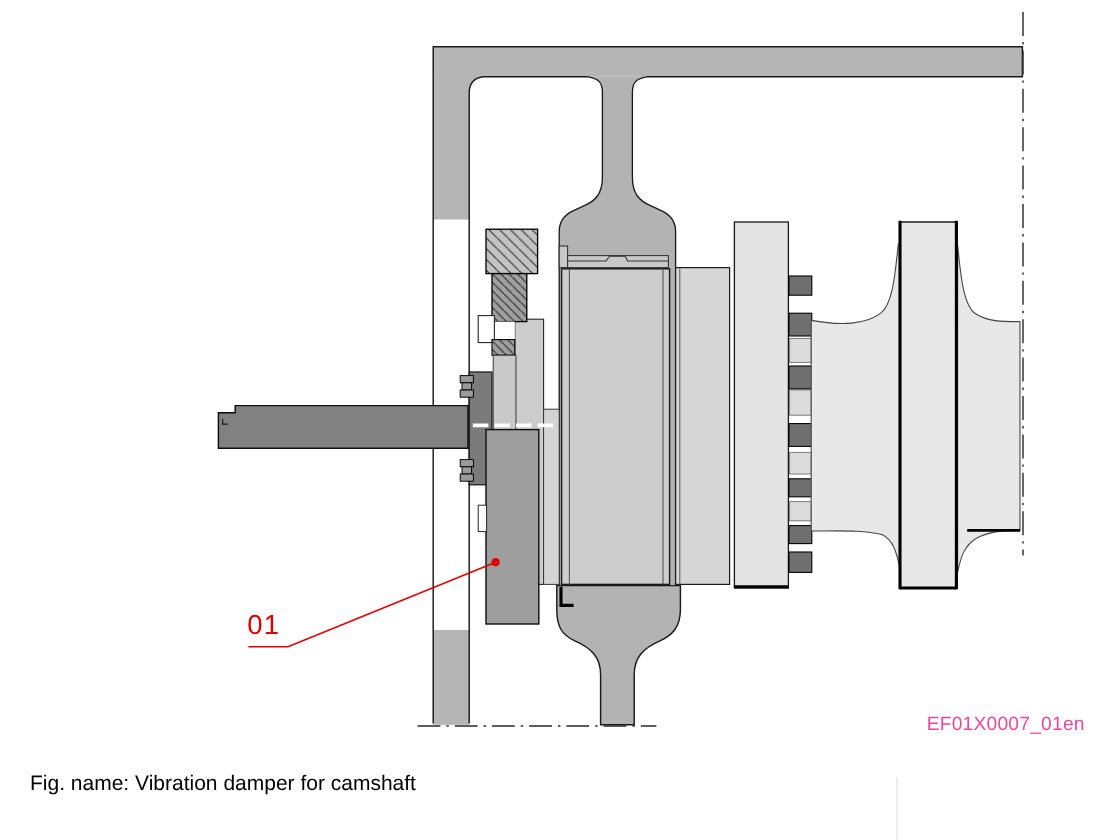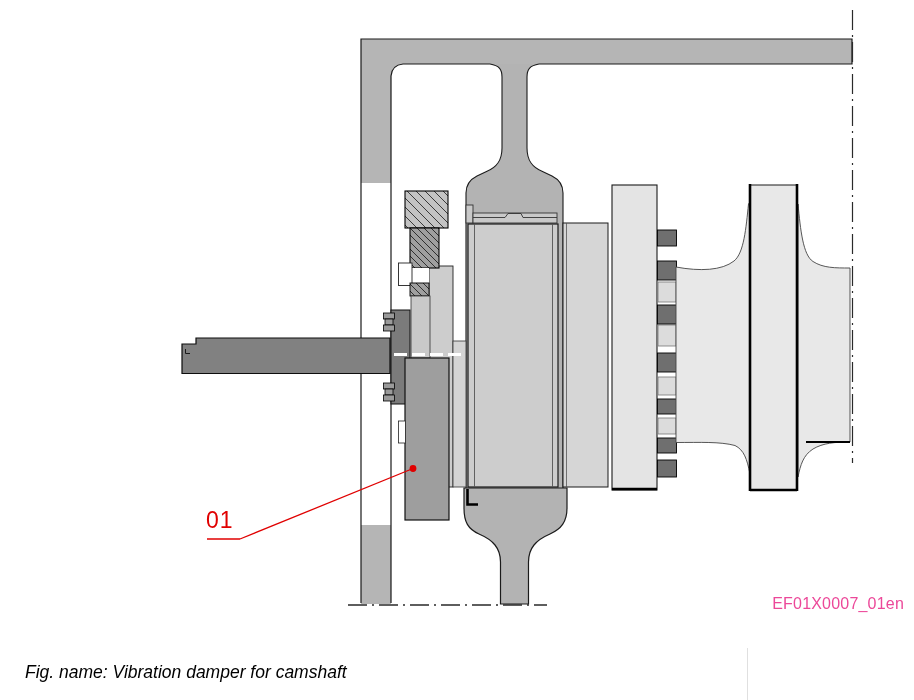--- a/index.html
+++ b/index.html
@@ -2,21 +2,21 @@
 <html><head>
 <meta charset="utf-8">
 <style>
   html,body{margin:0;padding:0;background:#ffffff;}
   #stage{position:relative;width:914px;height:700px;background:#ffffff;overflow:hidden;
          font-family:"Liberation Sans", sans-serif;}
   #drawing{position:absolute;left:0;top:0;}
   .txt{position:absolute;white-space:nowrap;}
   #callout-label{left:206px;top:507px;font-size:23px;color:#e00000;letter-spacing:1px;}
   #drawing-code{right:10px;top:595px;font-size:16px;color:#ec4899;letter-spacing:0.2px;}
-  #figure-caption{left:25px;top:662px;font-size:17.5px;font-style:italic;color:#000000;text-align:center;}
+  #figure-caption{left:25px;top:642px;font-size:17.5px;color:#000000;text-align:center;}
 </style>
 </head>
 <body>
 
 <div id="stage">
 
 <svg id="drawing" width="914" height="700" viewBox="0 0 914 700" xmlns="http://www.w3.org/2000/svg">
   <defs>
     <pattern id="hatchLight" width="9" height="9" patternUnits="userSpaceOnUse">
       <path d="M-2,-2 L11,11" stroke="#2a2a2a" stroke-width="0.9" fill="none"></path>

